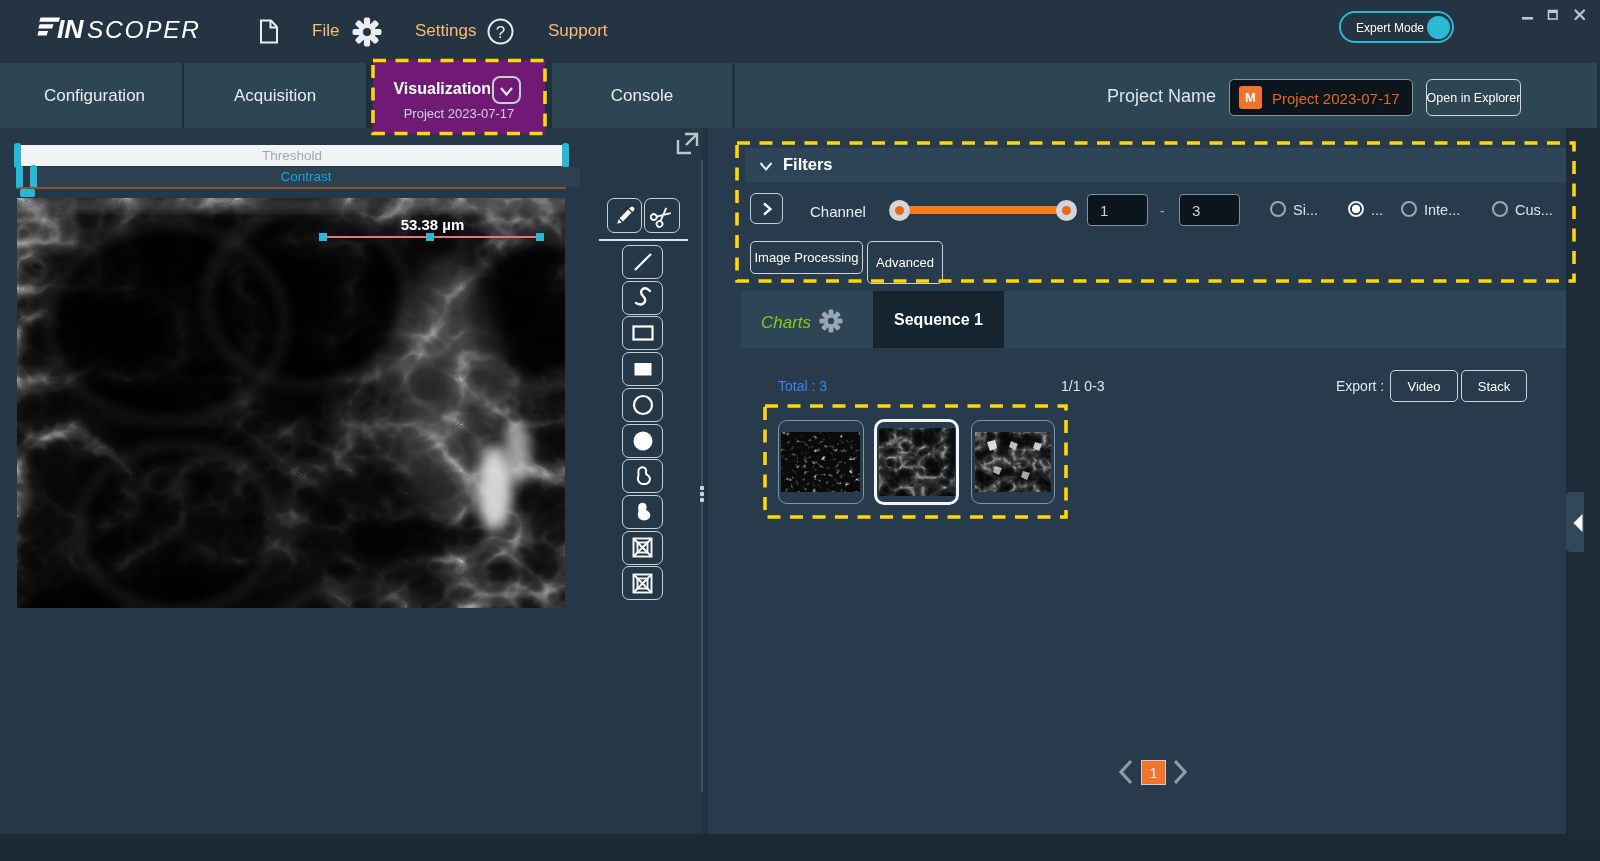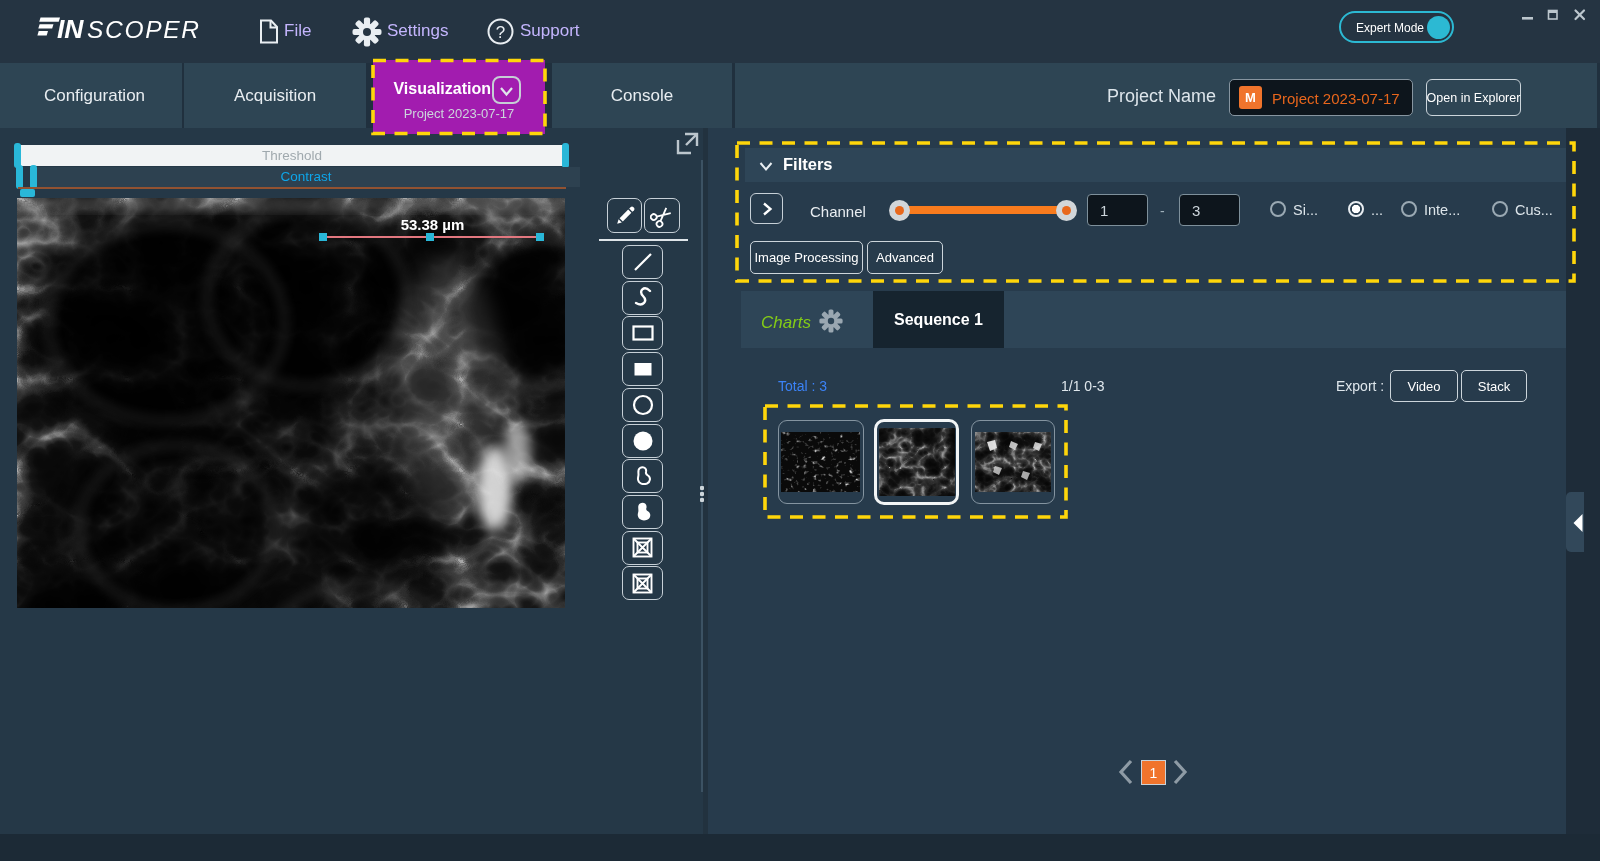--- a/index.html
+++ b/index.html
@@ -2,21 +2,21 @@
 <html><head>
 <meta charset="utf-8">
 <style>
 * { margin:0; padding:0; box-sizing:border-box; }
 html,body { width:1600px; height:861px; overflow:hidden; background:#22323f;
   font-family:"Liberation Sans", sans-serif; }
 .abs { position:absolute; }
 #stage { position:relative; width:1600px; height:861px; }
 
 #topbar { left:0; top:0; width:1600px; height:63px; background:#253442; }
-.menuitem { color:#c4b5fd; font-size:17px; }
+.menuitem { color:#fdba74; font-size:17px;margin-left:28px; }
 
 #navrow { left:0; top:63px; width:1600px; height:65px; background:#20303e; }
 .tab { position:absolute; top:0; height:65px; background:#2e4554; color:#e8edf1;
   font-size:17px; display:flex; align-items:center; justify-content:center; }
 
 #leftpanel { left:0; top:128px; width:703px; height:706px; background:#253847; }
 #rightpanel { left:708px; top:128px; width:858px; height:706px; background:#273b4c; }
 #bottomstrip { left:0; top:834px; width:1600px; height:27px; background:#1c2a36; }
 #rightstrip { left:1566px; top:128px; width:34px; height:706px; background:#1e2c39; }
 .btn { position:absolute; border:1.5px solid #ccd5db; border-radius:5px; color:#fff;
@@ -85,21 +85,21 @@
     <g stroke="#bcc6cd" stroke-width="2.2" stroke-linecap="round">
       <path d="M59.5 4.5 L68 13"></path>
         <path d="M68 4.5 L59.5 13"></path>
     </g>
   </svg>
 
   <div class="tab" style="left:0px;top:63px;width:182px;padding-left:7px;">Configuration</div>
   <div class="tab" style="left:184px;top:63px;width:182px;">Acquisition</div>
   <div class="tab" style="left:552px;top:63px;width:180px;">Console</div>
   <div class="abs" style="left:735px;top:63px;width:862px;height:65px;background:#2e4554;"></div>
-  <div class="abs" style="left:373px;top:60px;width:172px;height:74px;background:#a21caf;">
+  <div class="abs" style="left:373px;top:60px;width:172px;height:74px;background:#701a75;">
     <div class="abs" style="left:0;top:20px;width:118px;text-align:right;color:#fff;font-size:16px;font-weight:bold;">Visualization</div>
     <div class="abs" style="left:119px;top:16px;width:29px;height:28px;border:2px solid #c6ced5;border-radius:8px;"></div>
     <svg class="abs" style="left:126px;top:26px" width="15" height="11" viewBox="0 0 15 11">
       <path d="M2 2 L7.5 8.5 L13 2" fill="none" stroke="#dfe6ea" stroke-width="2.2"></path>
     </svg>
     <div class="abs" style="left:0;top:46px;width:172px;text-align:center;color:#ccd5dc;font-size:13px;">Project 2023-07-17</div>
   </div>
   <div class="abs" style="left:1107px;top:86px;color:#dde5eb;font-size:18px;">Project Name</div>
   <div class="abs" style="left:1229px;top:79px;width:184px;height:37px;background:#0d151c;border:1.5px solid #8795a0;border-radius:5px;">
     <div class="abs" style="left:9px;top:6px;width:23px;height:23px;background:#f0742c;border-radius:3px;color:#fff;font-weight:bold;font-size:13px;text-align:center;line-height:23px;">M</div>
@@ -274,21 +274,21 @@
   <input class="num" style="left: 1179px; top: 194px; width: 61px; height: 32px;" value="3">
   <div class="radio" style="left:1270px;top:201px;"></div>
   <div class="radiolabel" style="left:1293px;top:202px;">Si...</div>
   <div class="radio" style="left:1348px;top:201px;background:radial-gradient(circle, #fff 0 4px, transparent 4.5px);border-color:#e8edf1;"></div>
   <div class="radiolabel" style="left:1371px;top:202px;">...</div>
   <div class="radio" style="left:1401px;top:201px;"></div>
   <div class="radiolabel" style="left:1424px;top:202px;">Inte...</div>
   <div class="radio" style="left:1492px;top:201px;"></div>
   <div class="radiolabel" style="left:1515px;top:202px;">Cus...</div>
   <div class="btn" style="left:750px;top:241px;width:113px;height:33px;font-size:13px;">Image Processing</div>
-  <div class="btn" style="left:867px;top:241px;width:76px;height:33px;font-size:13px;">Advanced</div>
+  <div class="btn" style="left:867px;top:241px;width:76px;height:43px;font-size:13px;">Advanced</div>
 
   <div class="abs" style="left:741px;top:291px;width:825px;height:57px;background:#2e4557;"></div>
   <div class="abs" style="left:761px;top:313px;color:#84cc16;font-size:17px;font-style:italic;">Charts</div>
   <svg class="abs" style="left:819px;top:309px" width="24" height="24" viewBox="0 0 30 30">
     <g fill="#9aa7b1">
       <circle cx="15" cy="15" r="8.5"></circle>
       <g>
         <rect x="11.9" y="0.5" width="6.2" height="29" rx="2"></rect>
         <rect x="11.9" y="0.5" width="6.2" height="29" rx="2" transform="rotate(45 15 15)"></rect>
         <rect x="11.9" y="0.5" width="6.2" height="29" rx="2" transform="rotate(90 15 15)"></rect>

